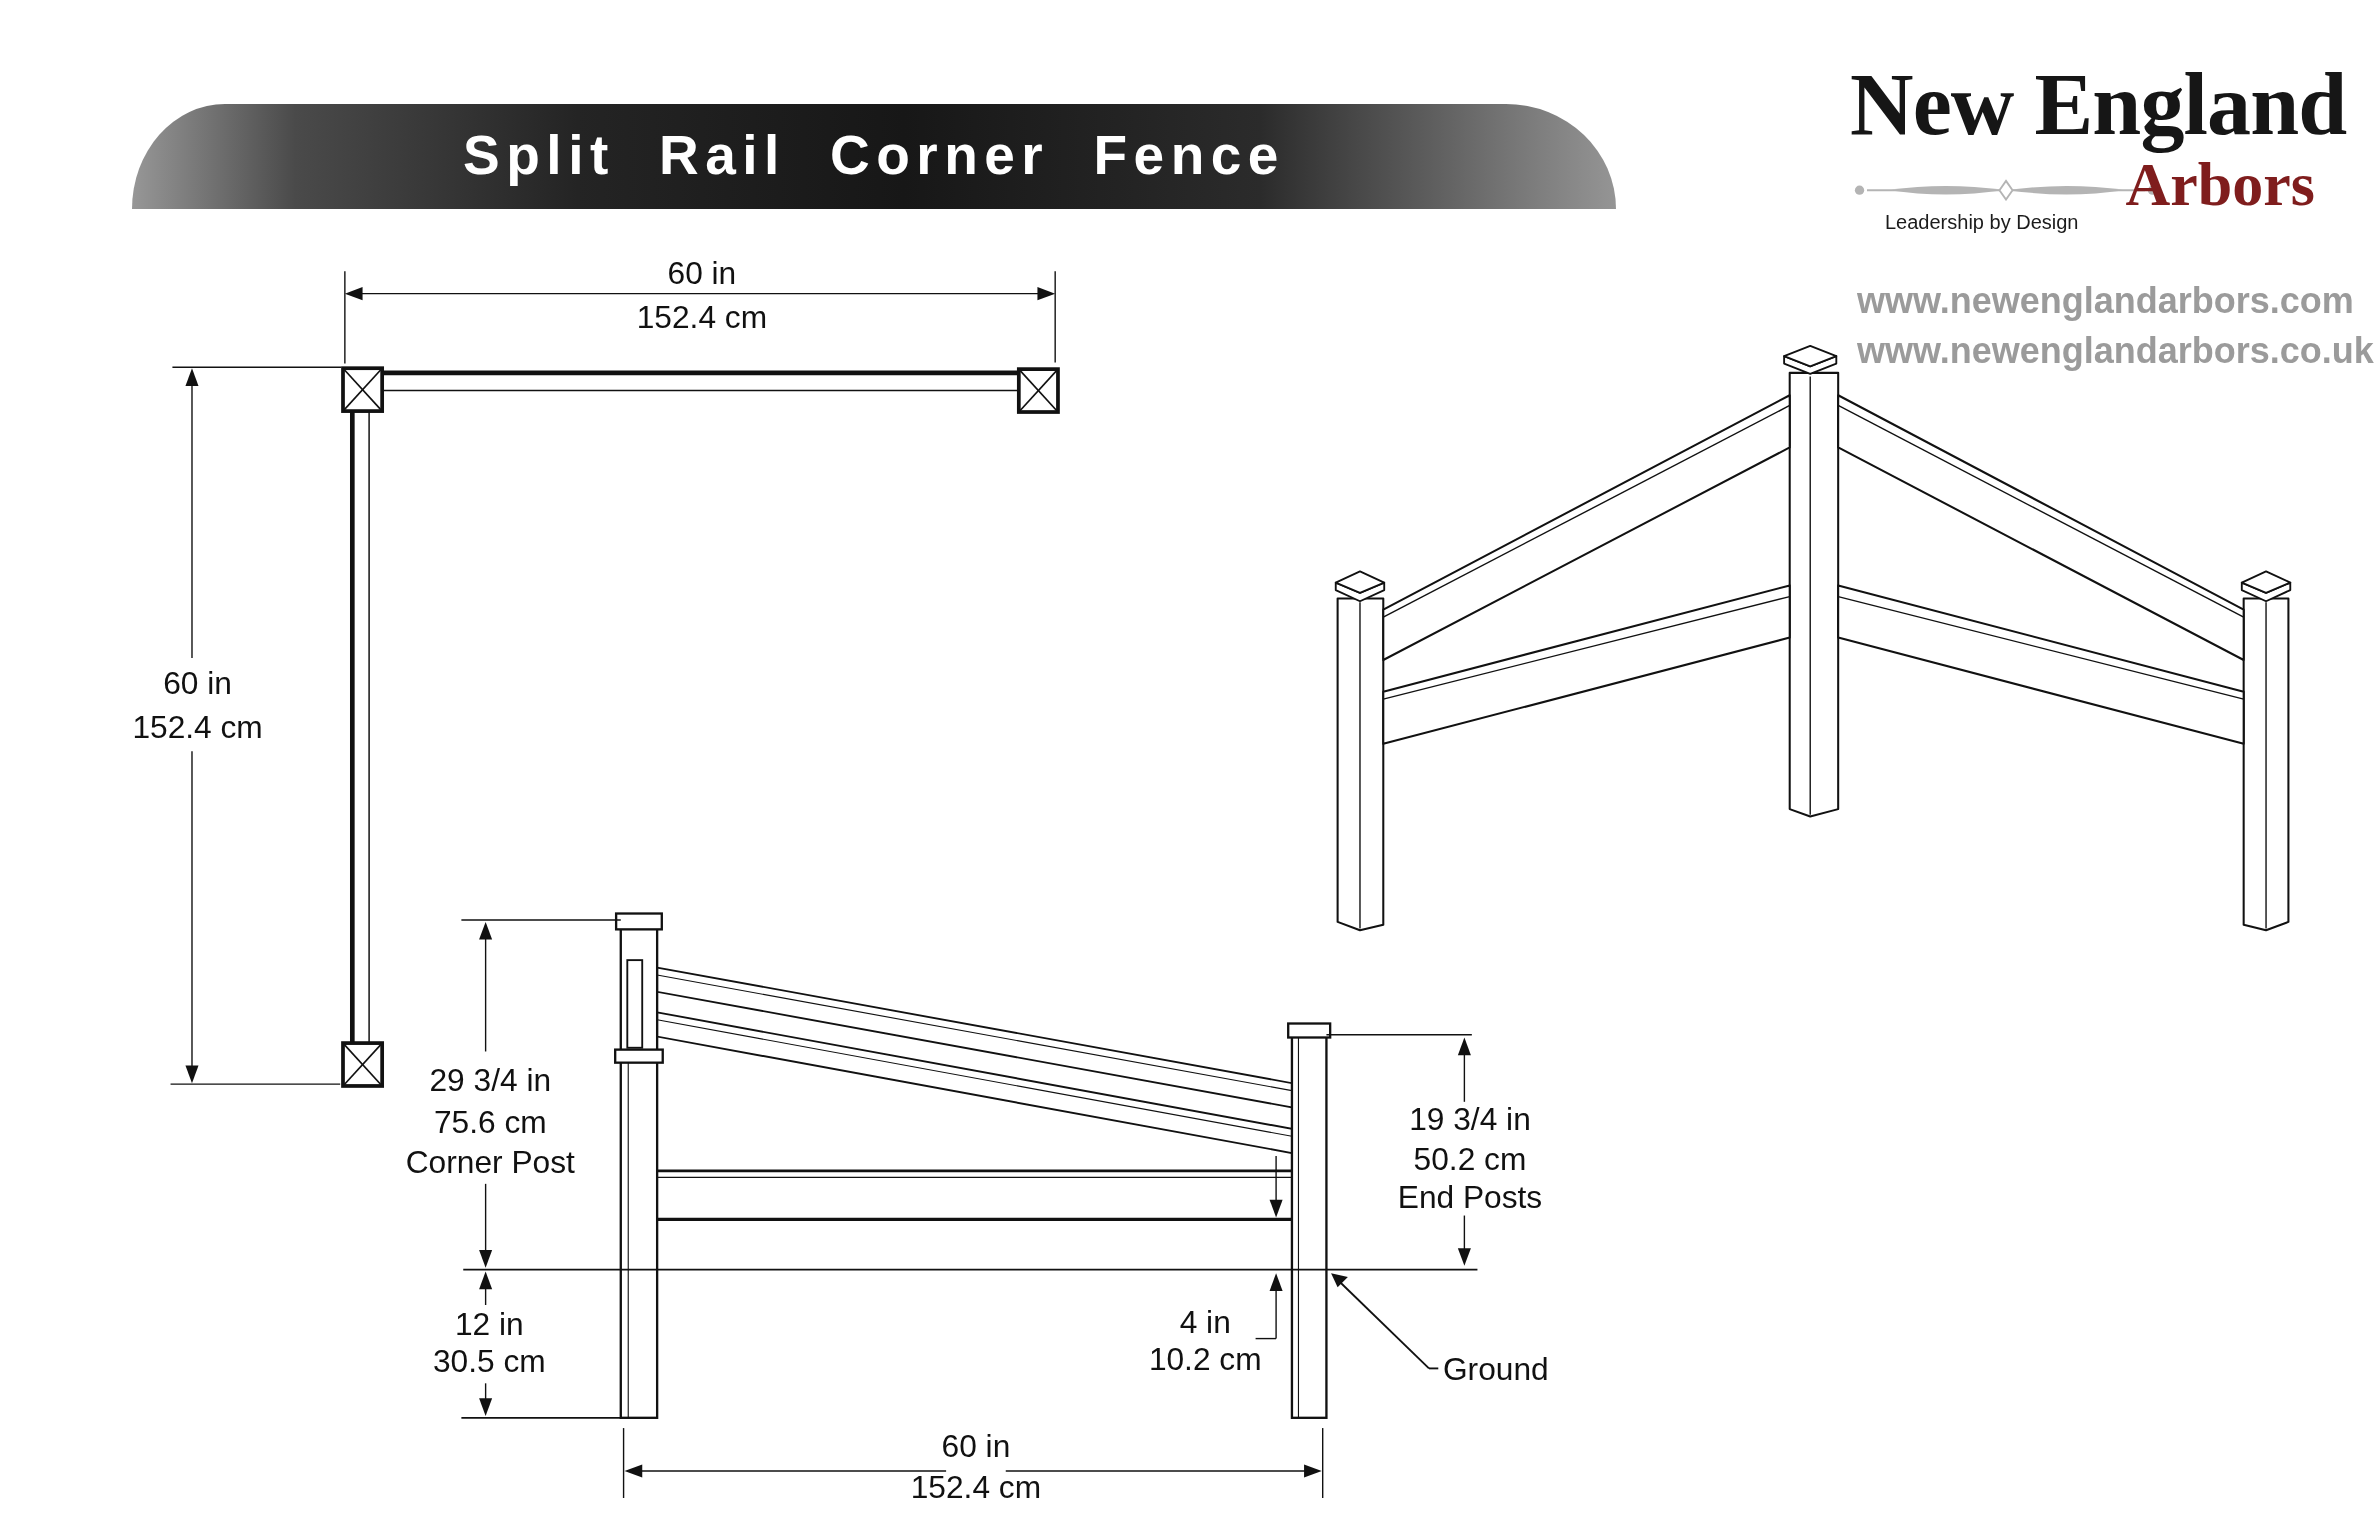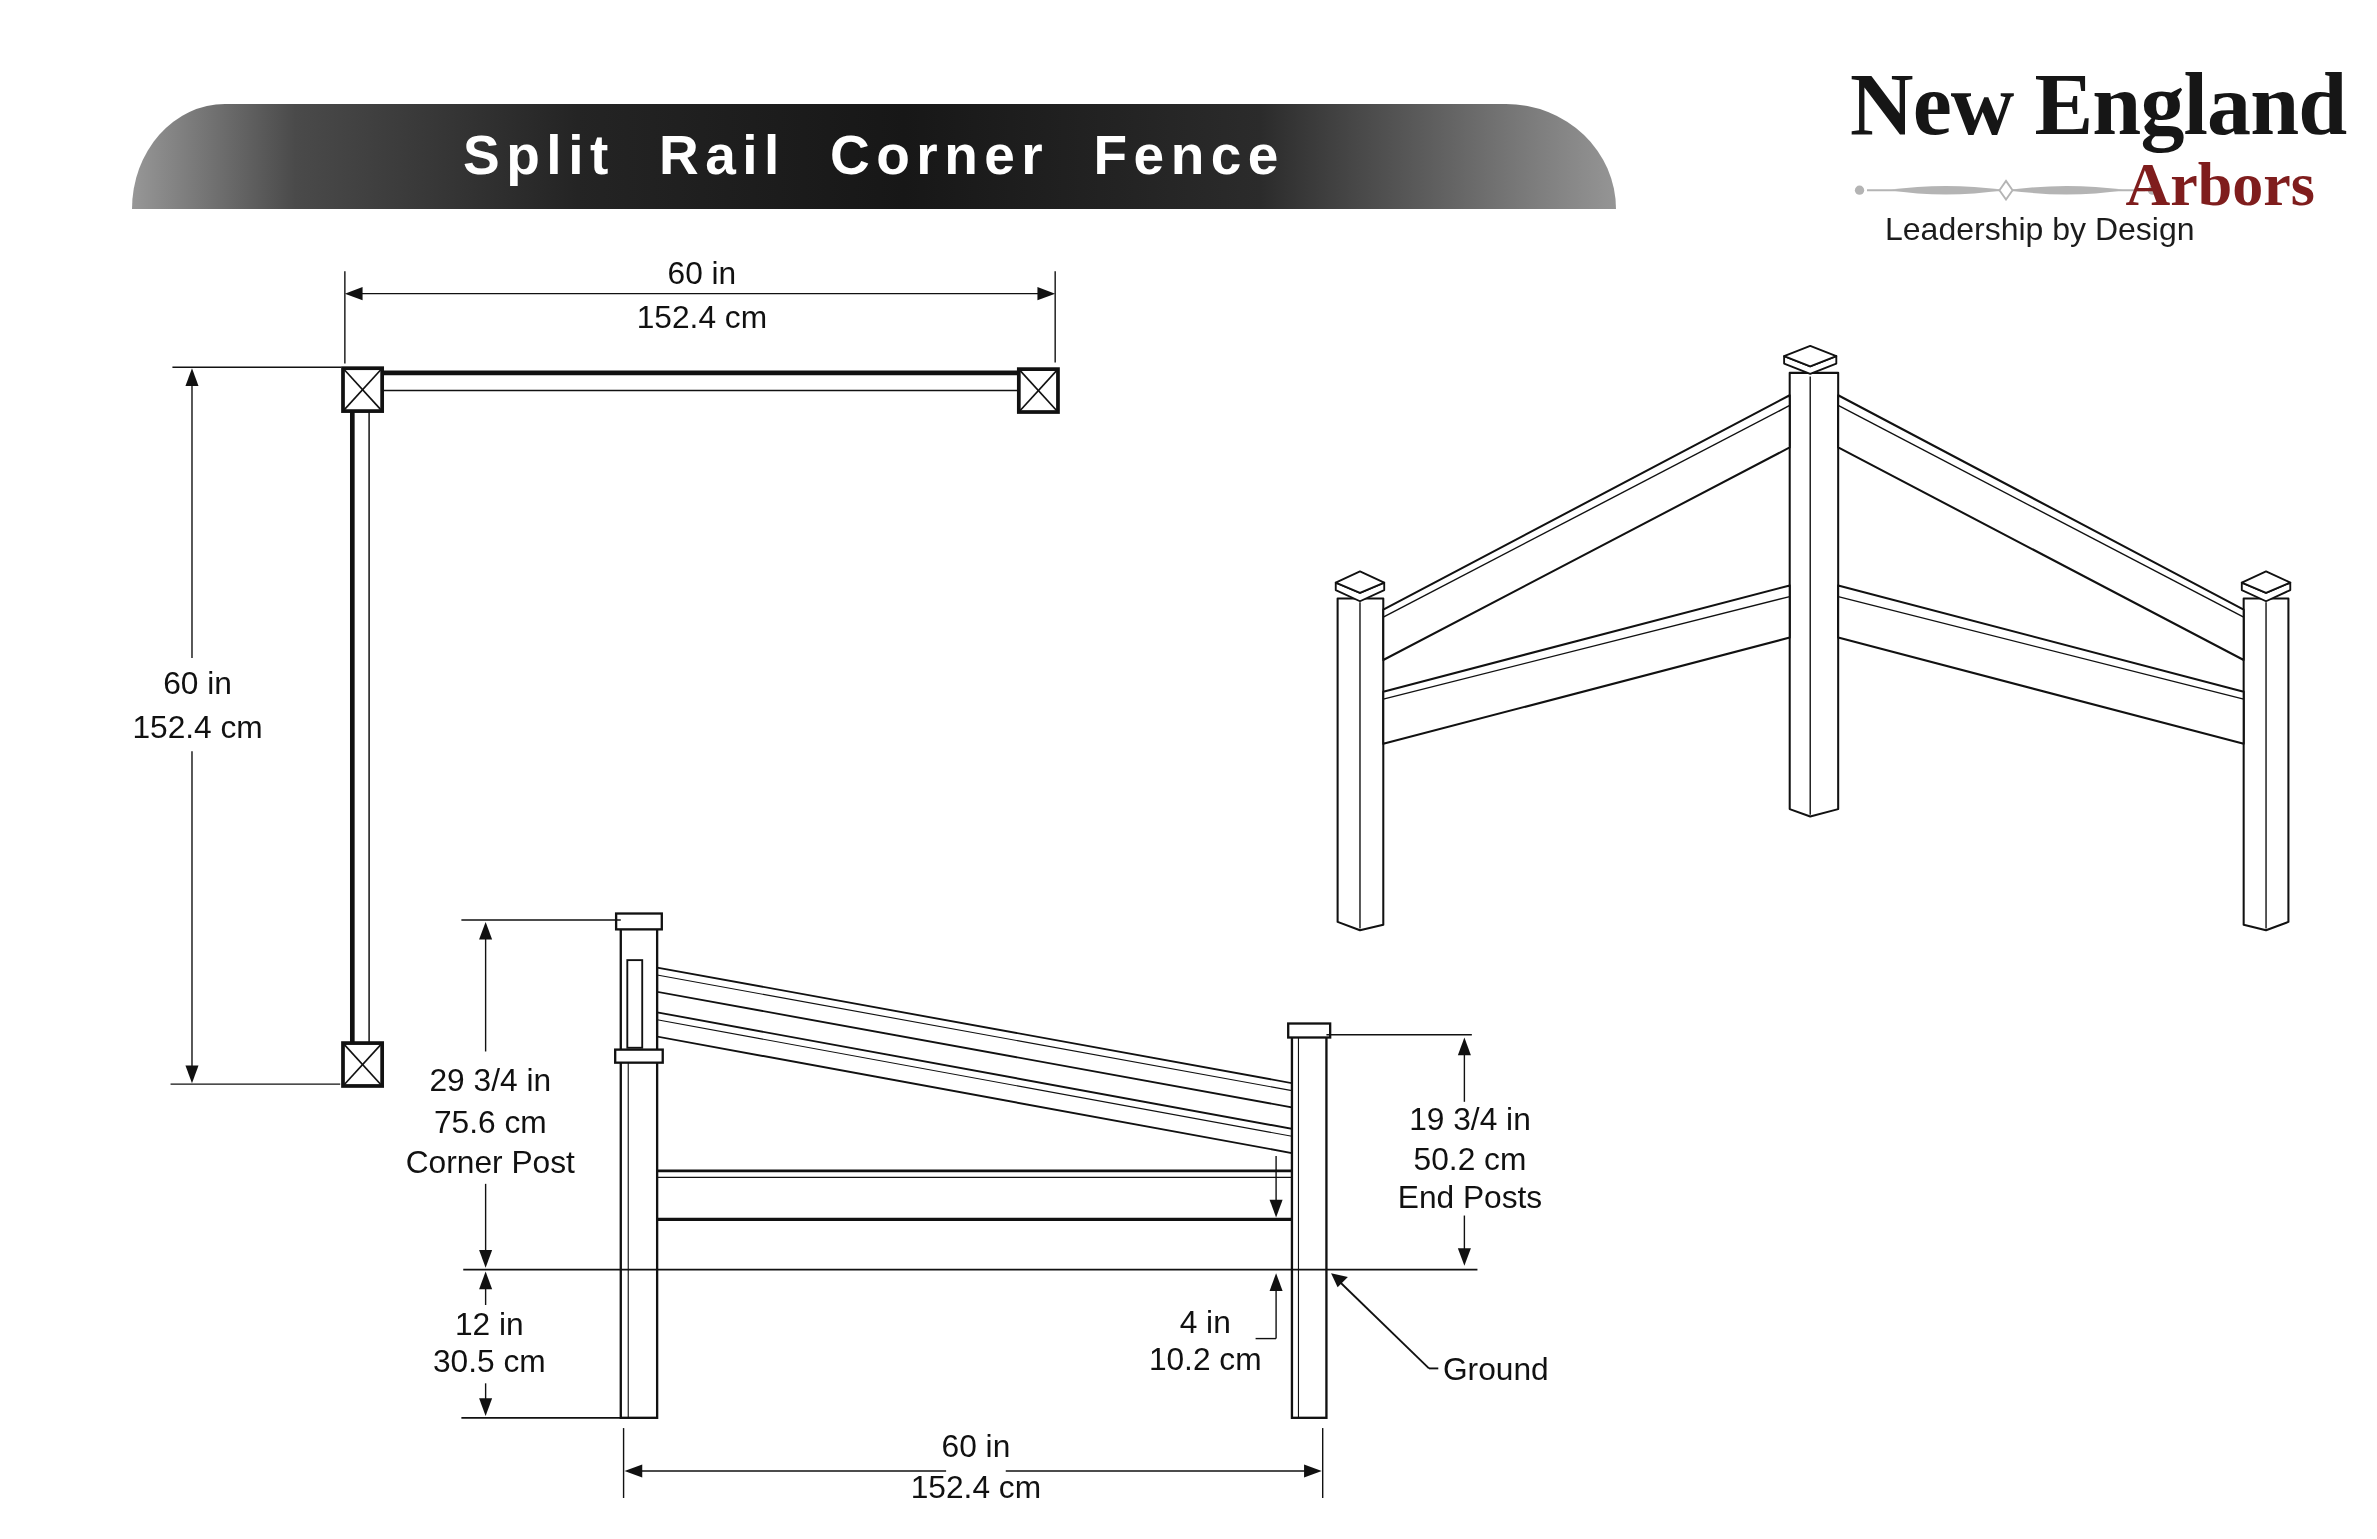--- a/index.html
+++ b/index.html
@@ -13,21 +13,21 @@
   .banner-title{color:#ffffff;font-size:55px;font-weight:bold;letter-spacing:6.5px;word-spacing:22.4px;
                 transform:translateY(-1.9px);}
   
   .logo-name1{position:absolute;left:1823px;top:54px;width:466px;text-align:center;
               font-family:"Liberation Serif","DejaVu Serif",serif;font-weight:bold;
               font-size:88px;color:#161616;letter-spacing:-0.9px;white-space:nowrap;}
   .logo-ornament{position:absolute;left:1825px;top:179px;}
   .logo-name2{position:absolute;left:2088px;top:149px;width:200px;text-align:right;
               font-family:"Liberation Serif","DejaVu Serif",serif;font-weight:bold;
               font-size:62px;color:#7f1d1d;white-space:nowrap;}
-  .logo-tagline{position:absolute;left:1858px;top:211px;font-size:32px;color:#1c1c1c;white-space:nowrap;}
+  .logo-tagline{position:absolute;left:1858px;top:211px;font-size:20px;color:#1c1c1c;white-space:nowrap;}
   .logo-urls{position:absolute;left:1830px;top:276px;font-size:36px;font-weight:bold;color:#9b9b9b;
              line-height:50px;white-space:nowrap;}
   
   svg.drawing{position:absolute;left:0;top:0;}
   .dim-text{font-family:"Liberation Sans","DejaVu Sans",sans-serif;font-size:34px;fill:#111111;}
   .ln{stroke:#111111;fill:none;}
   .shape{stroke:#111111;fill:#ffffff;}
   .arr{fill:#111111;stroke:none;}
 </style>
 </head>
@@ -43,20 +43,24 @@
   <svg class="logo-ornament" width="308" height="22.4" viewBox="0 0 330 24">
     <circle cx="8" cy="12" r="5" fill="#b4b4b4"></circle>
     <circle cx="322" cy="12" r="5" fill="#b4b4b4"></circle>
     <line x1="16" y1="12" x2="314" y2="12" stroke="#b4b4b4" stroke-width="2"></line>
     <path d="M40 12 Q100 3 162 12 Q100 21 40 12 Z" fill="#b4b4b4"></path>
     <path d="M168 12 Q230 3 292 12 Q230 21 168 12 Z" fill="#b4b4b4"></path>
     <path d="M165 2 L172 12 L165 22 L158 12 Z" fill="#ffffff" stroke="#b4b4b4" stroke-width="2"></path>
   </svg>
   <div class="logo-name2">Arbors</div>
   <div class="logo-tagline">Leadership by Design</div>
+  <div class="logo-urls">
+    <div>www.newenglandarbors.com</div>
+    <div>www.newenglandarbors.co.uk</div>
+  </div>
 
   <svg class="drawing" width="2377" height="1539" viewBox="0 0 2550 1651">
 
     <g>
 
       <g>
         <line class="ln" x1="381" y1="400" x2="1064" y2="400" stroke-width="5"></line>
         <line class="ln" x1="381" y1="419" x2="1064" y2="419" stroke-width="1.6"></line>
       </g>
       <g>

